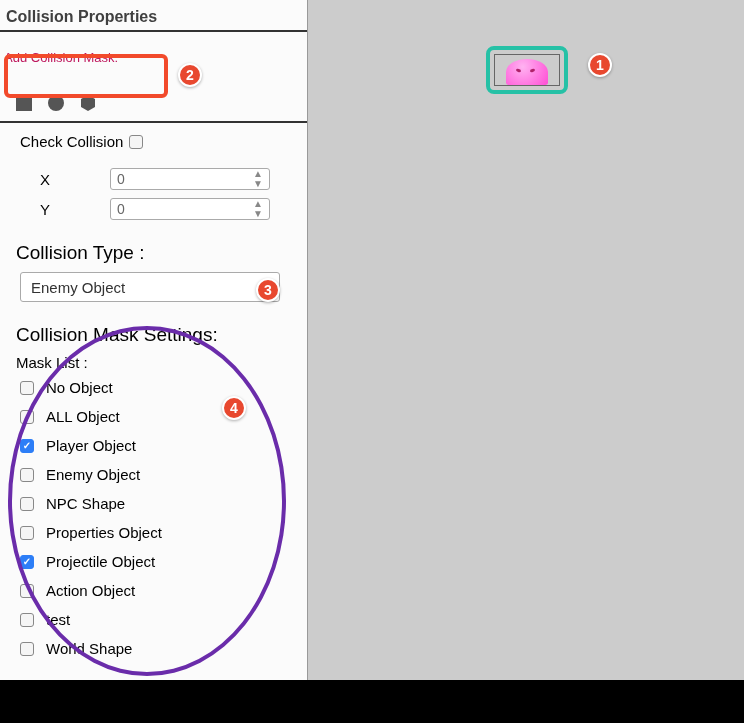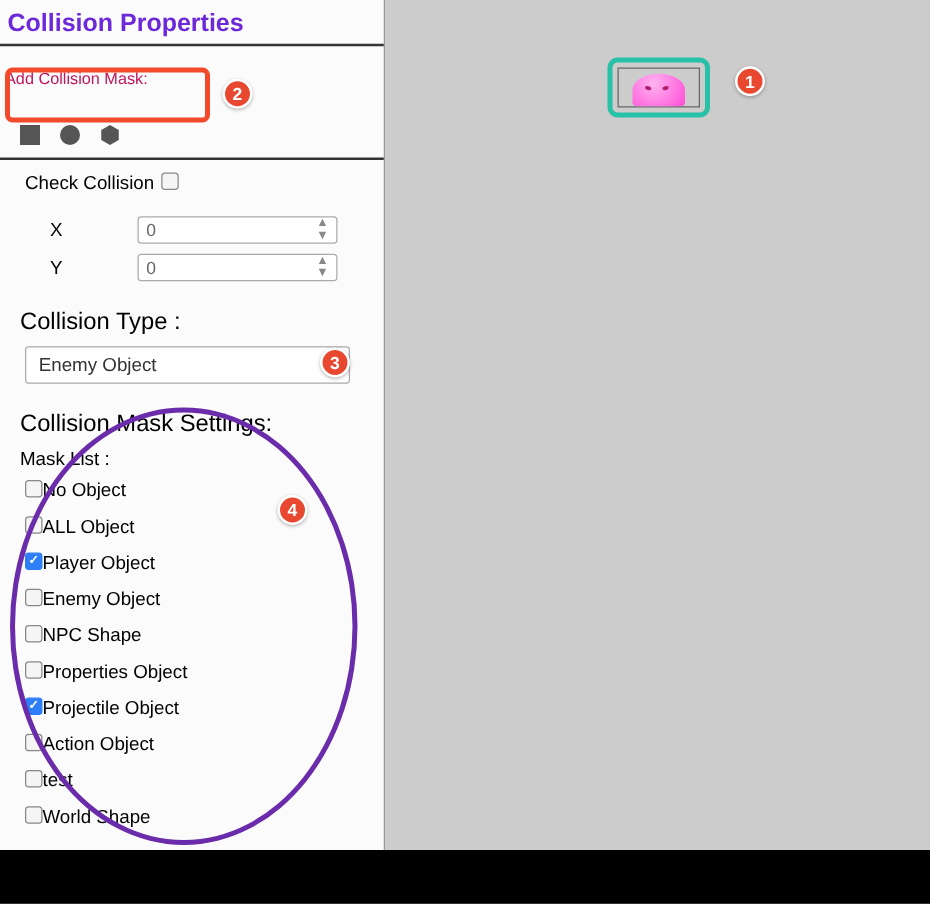--- a/index.html
+++ b/index.html
@@ -17,24 +17,24 @@
       height: 680px;
       background: #cccccc;
     }
     .left-panel {
       width: 308px;
       background: #fbfbfb;
       border-right: 1px solid #999;
       position: relative;
     }
     .panel-title {
-      font-size: 20px;
+      font-size: 16px;
       font-weight: bold;
       padding: 8px 6px 4px 6px;
-      color: #6d28d9;
+      color: #404040;
     }
     .panel-divider {
       border-bottom: 2px solid #333;
       margin: 0;
     }
     .section-label {
       font-size: 13px;
       color: #be185d;
       padding: 18px 4px;
     }
@@ -51,21 +51,21 @@
     .scroll-content {
       padding: 10px 14px 10px 20px;
       overflow-y: auto;
       height: 570px;
       position: relative;
     }
     .scroll-content::-webkit-scrollbar { width: 6px; }
     .scroll-content::-webkit-scrollbar-thumb { background: #999; border-radius: 3px; }
     .check-row {
       display: flex;
-      align-items: flex-start;
+      align-items: center;
       gap: 6px;
       margin-bottom: 18px;
       font-size: 15px;
     }
     .cbox {
       width: 14px;
       height: 14px;
       border: 1px solid #888;
       border-radius: 3px;
       background: #f5f5f5;
@@ -126,21 +126,22 @@
       padding: 0 10px;
       font-size: 15px;
       color: #333;
       background: #fff;
       display: flex;
       align-items: center;
       margin-left: 0;
     }
     .mask-item {
       display: flex;
-      gap: 0;
+      align-items: center;
+      gap: 12px;
       font-size: 15px;
       margin: 8px 0 12px 0;
     }
     .canvas-area {
       flex: 1;
       background: #cccccc;
       position: relative;
     }
     .sprite-selection {
       position: absolute;

